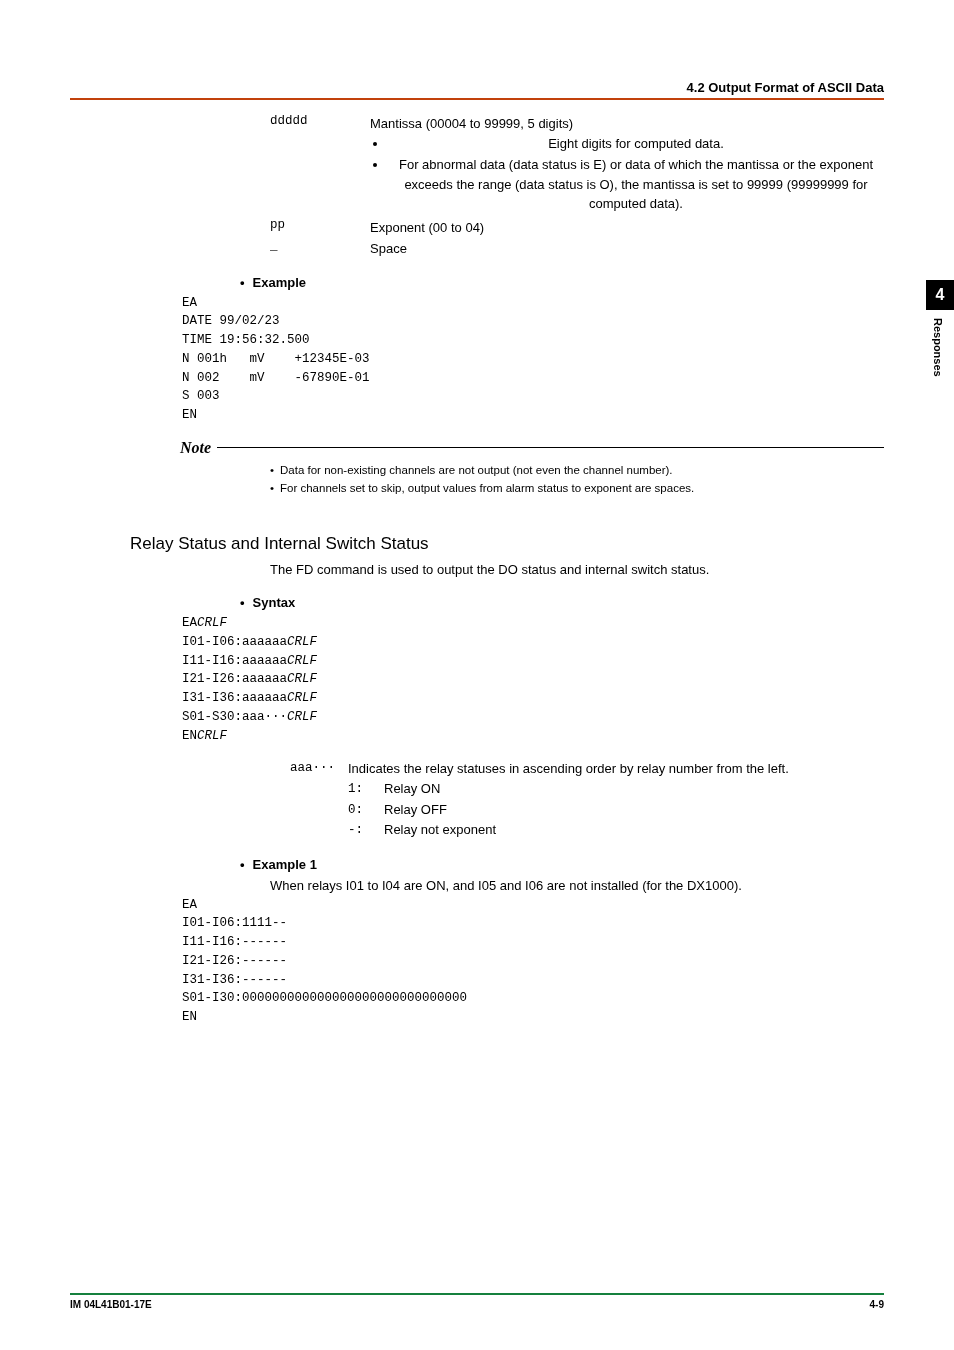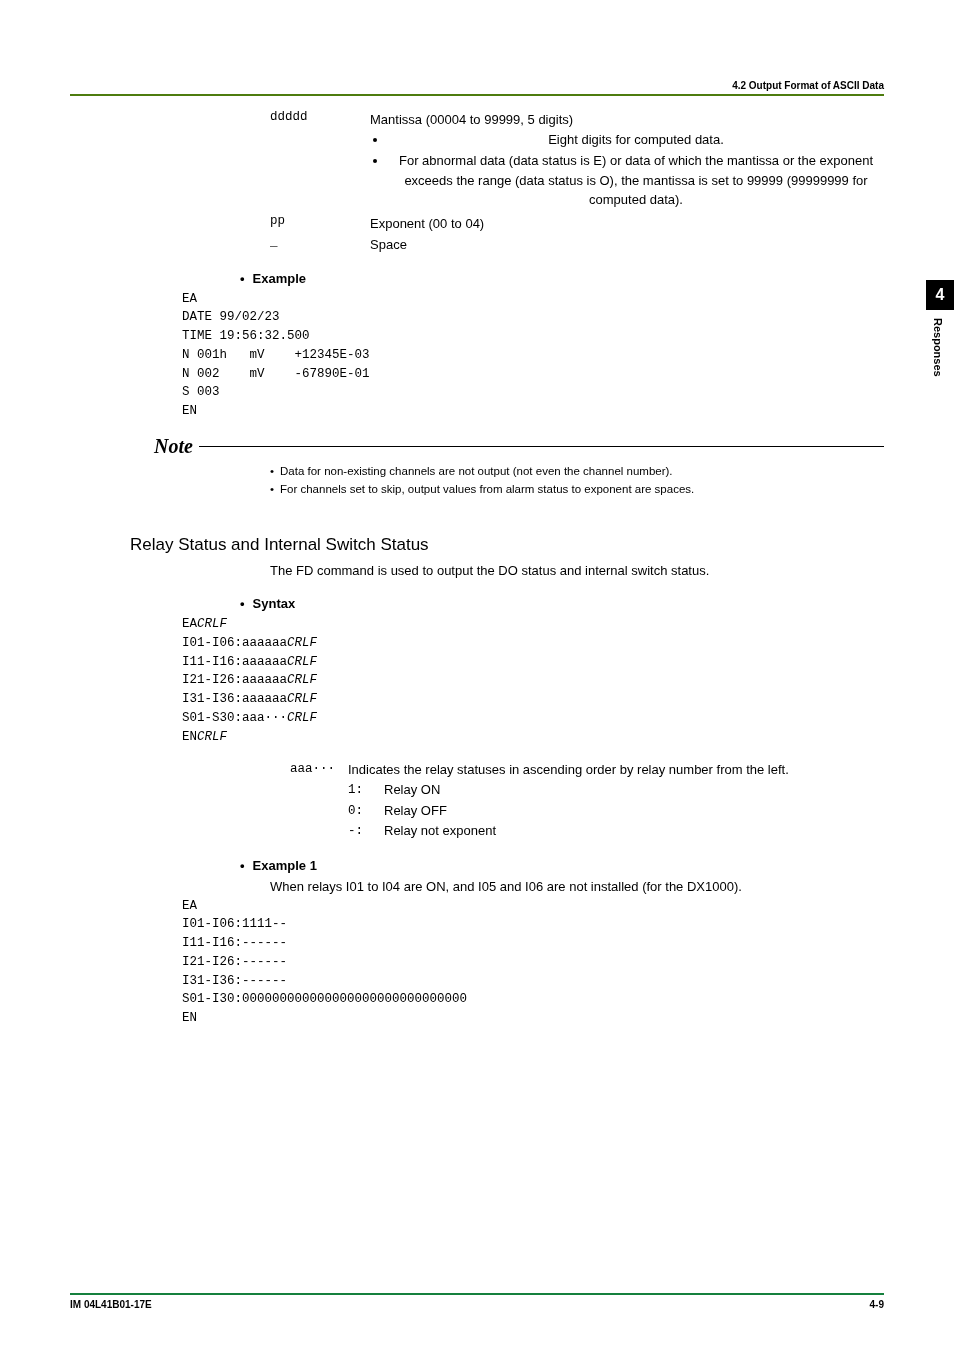--- a/index.html
+++ b/index.html
@@ -13,22 +13,22 @@
     width: 954px;
   }
   .page {
     padding: 80px 70px 40px 70px;
     min-height: 1350px;
     position: relative;
   }
   .section-header {
     text-align: right;
     font-weight: bold;
-    font-size: 10px;
-    border-bottom: 2px solid #4d7c0f;
+    font-size: 13px;
+    border-bottom: 2px solid #c2410c;
     padding-bottom: 3px;
     margin-bottom: 14px;
   }
   .content-indent2 { margin-left: 200px; }
   .def-row { display: flex; margin-bottom: 2px; align-items: flex-start;}
   .def-term {
     font-family: "Courier New", monospace;
     font-size: 12.5px;
     width: 100px;
     flex-shrink: 0;
@@ -47,22 +47,22 @@
     font-family: Liberation Mono, monospace;
     font-size: 12.5px;
     white-space: pre;
     margin-left: 112px;
     line-height: 1.5;
   }
   .note-head {
     font-family: "Times New Roman", serif;
     font-style: italic;
     font-weight: bold;
-    font-size: 20px;
-    margin-left: 84px;
+    font-size: 16px;
+    margin-left: 110px;
     margin-top: 14px;
     display: flex;
     align-items: center;
   }
   .note-head .line {
     flex: 1;
     border-bottom: 1px solid #000;
     margin-left: 6px;
     height: 0;
   }

